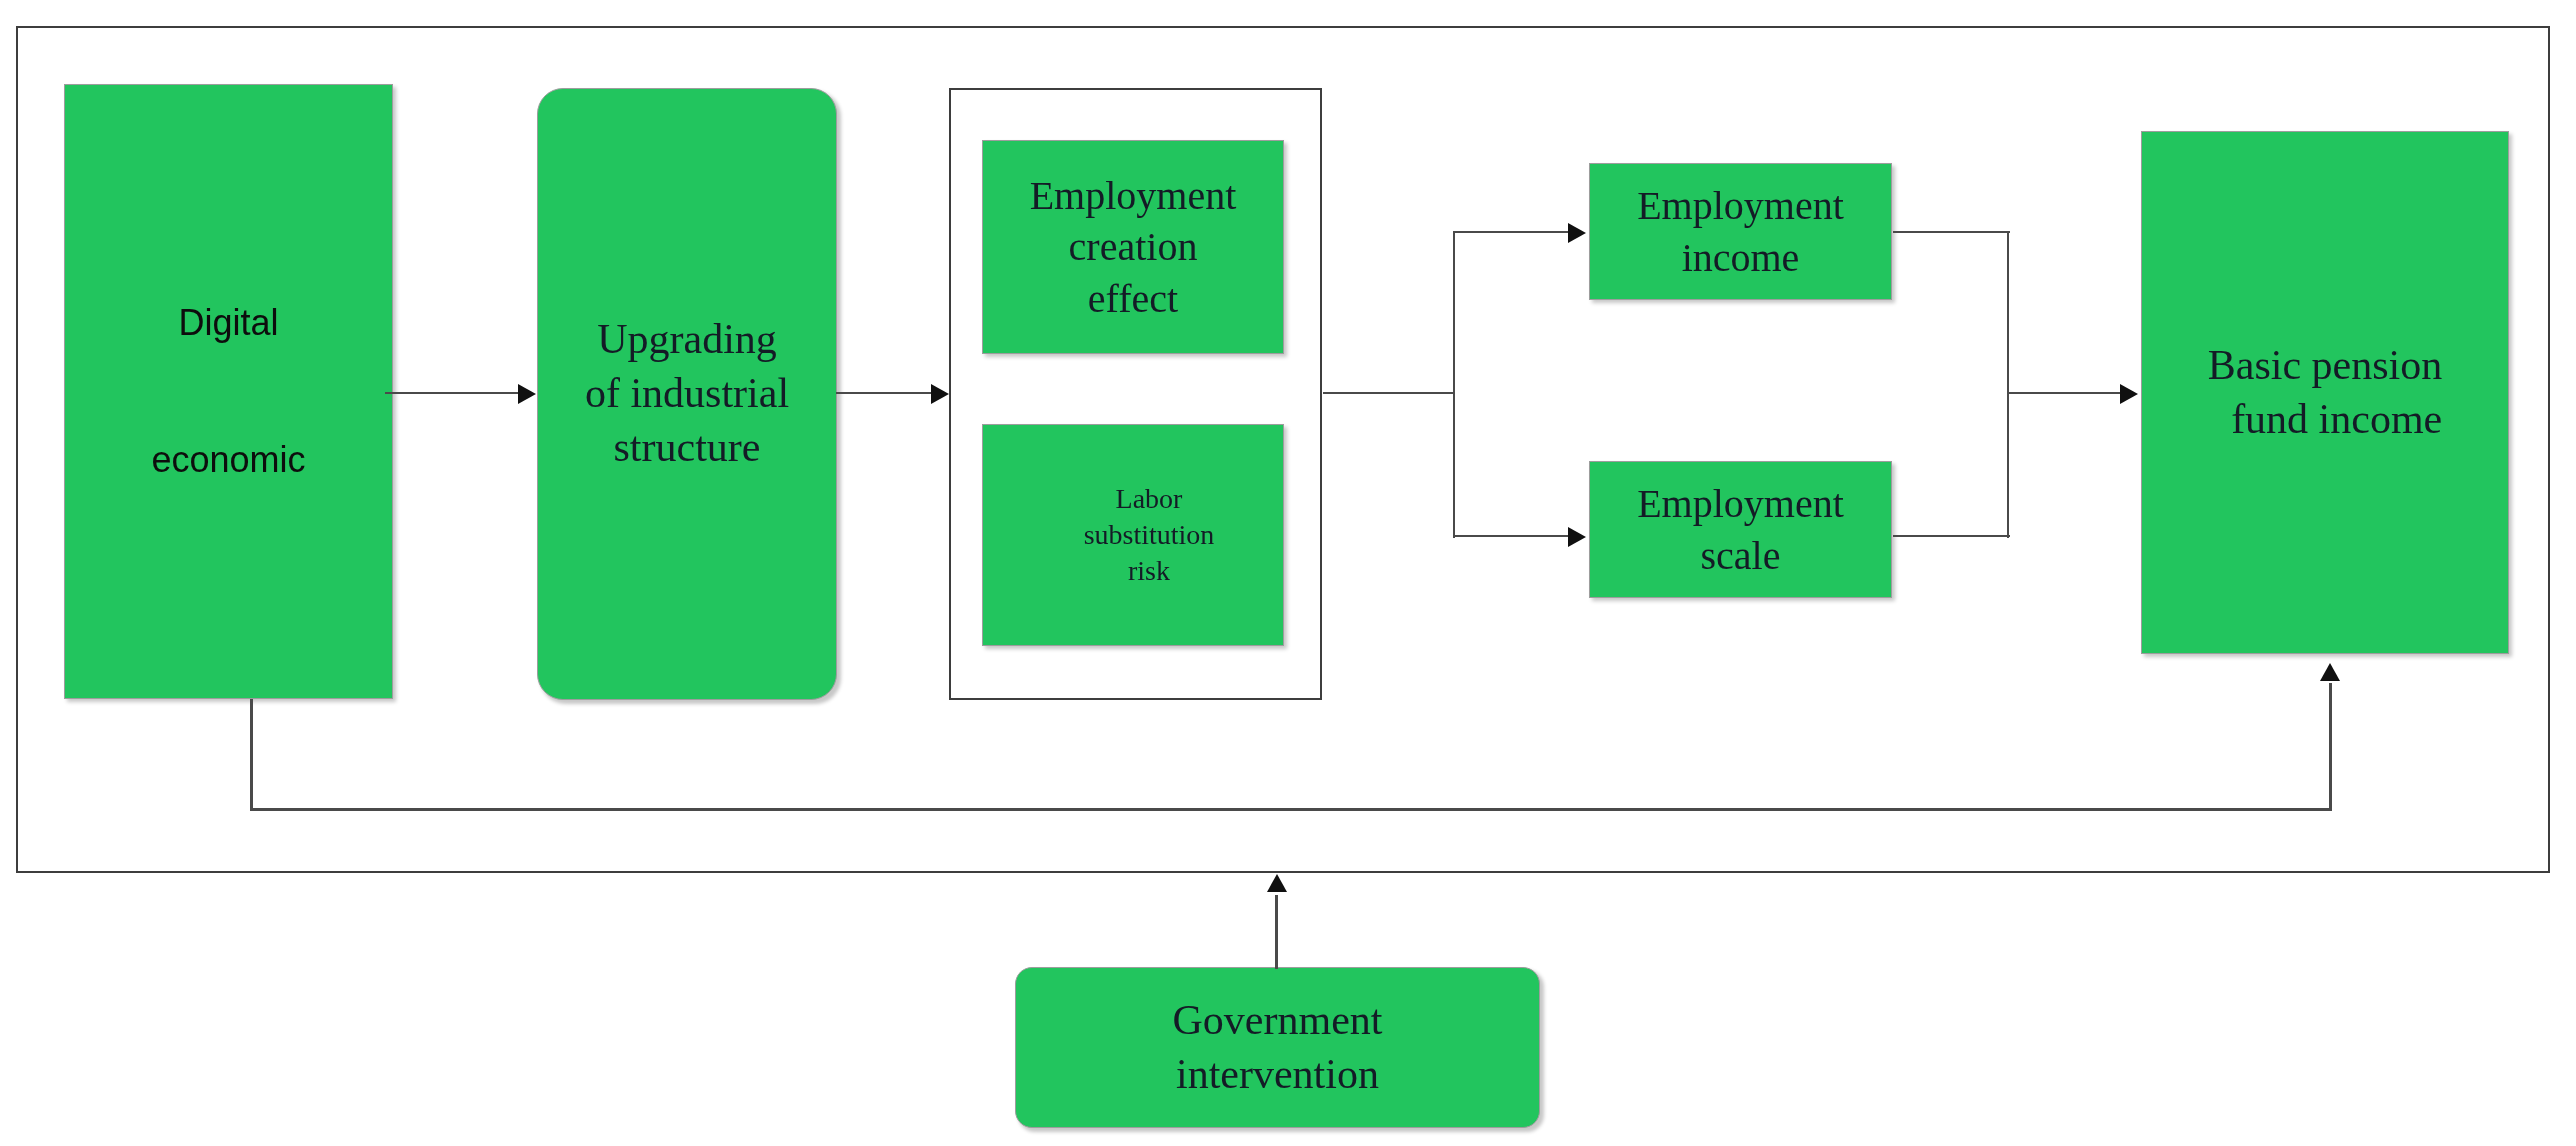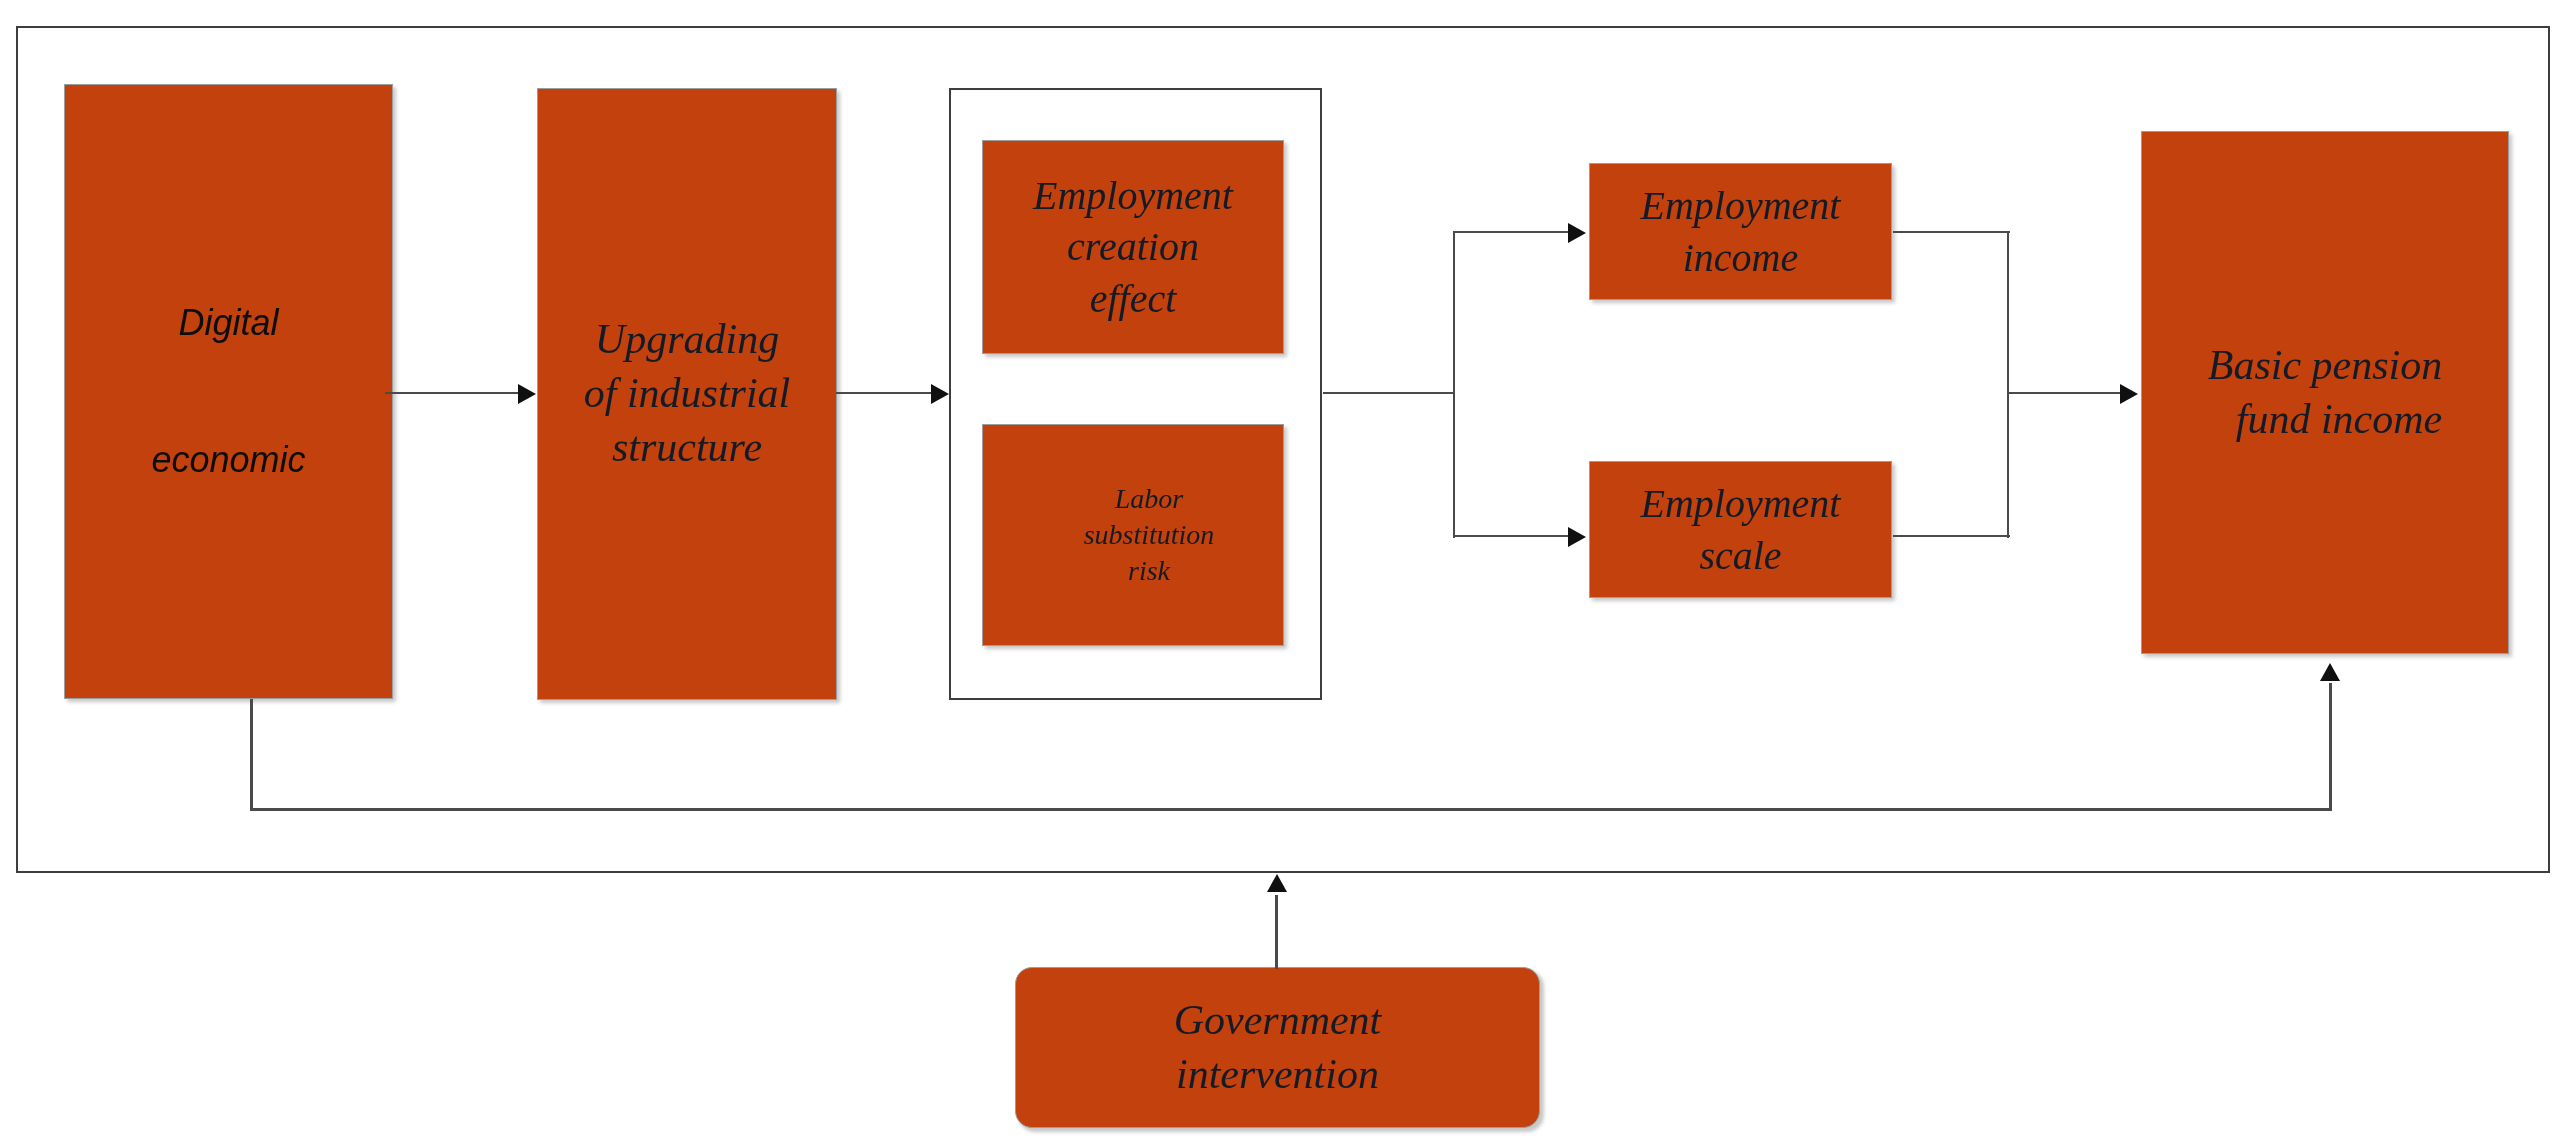--- a/index.html
+++ b/index.html
@@ -15,33 +15,32 @@
     width: 2576px;
     height: 1147px;
     background: #ffffff;
     overflow: hidden;
   }
 
   
   .node {
     position: absolute;
     box-sizing: border-box;
-    background: #c2410c;
+    background: #22c55e;
     border: 1.6px solid #9d9d9d;
     box-shadow: 3.1px 3.1px 3.9px rgba(0,0,0,0.22);
     display: flex;
     align-items: center;
     justify-content: center;
     text-align: center;
     color: #141b26;
     font-family: "Liberation Serif", serif;
     line-height: 1.28;
     white-space: pre-line;
     z-index: 3;
-    font-style: italic;
   }
   .node.sans {
     font-family: "Liberation Sans", sans-serif;
     color: #0d0d0d;
     line-height: 1.9;
   }
 
   
   #outer-frame {
     position: absolute;
@@ -91,21 +90,21 @@
 <div id="canvas">
 
   <div id="outer-frame" style="left:16.3px; top:26px; width:2534px; height:847px;"></div>
 
   <div id="group-frame" style="left:949px; top:88px; width:373px; height:612px;"></div>
 
   <div class="node sans" style="left:64px; top:84px; width:329px; height:615px; font-size:36px;">Digital
 
 economic</div>
 
-  <div class="node" style="left:537px; top:88px; width:300px; height:612px; font-size:42px;">Upgrading
+  <div class="node" style="left:537px; top:88px; width:300px; height:612px; font-size:42px;border-radius:26px;">Upgrading
 of industrial
 structure</div>
 
   <div class="node" style="left:982px; top:140px; width:302px; height:214px; font-size:40px;">Employment
 creation
 effect</div>
 
   <div class="node" style="left:982px; top:424px; width:302px; height:222px; font-size:28px;padding-left:32px;">Labor
 substitution
 risk</div>

